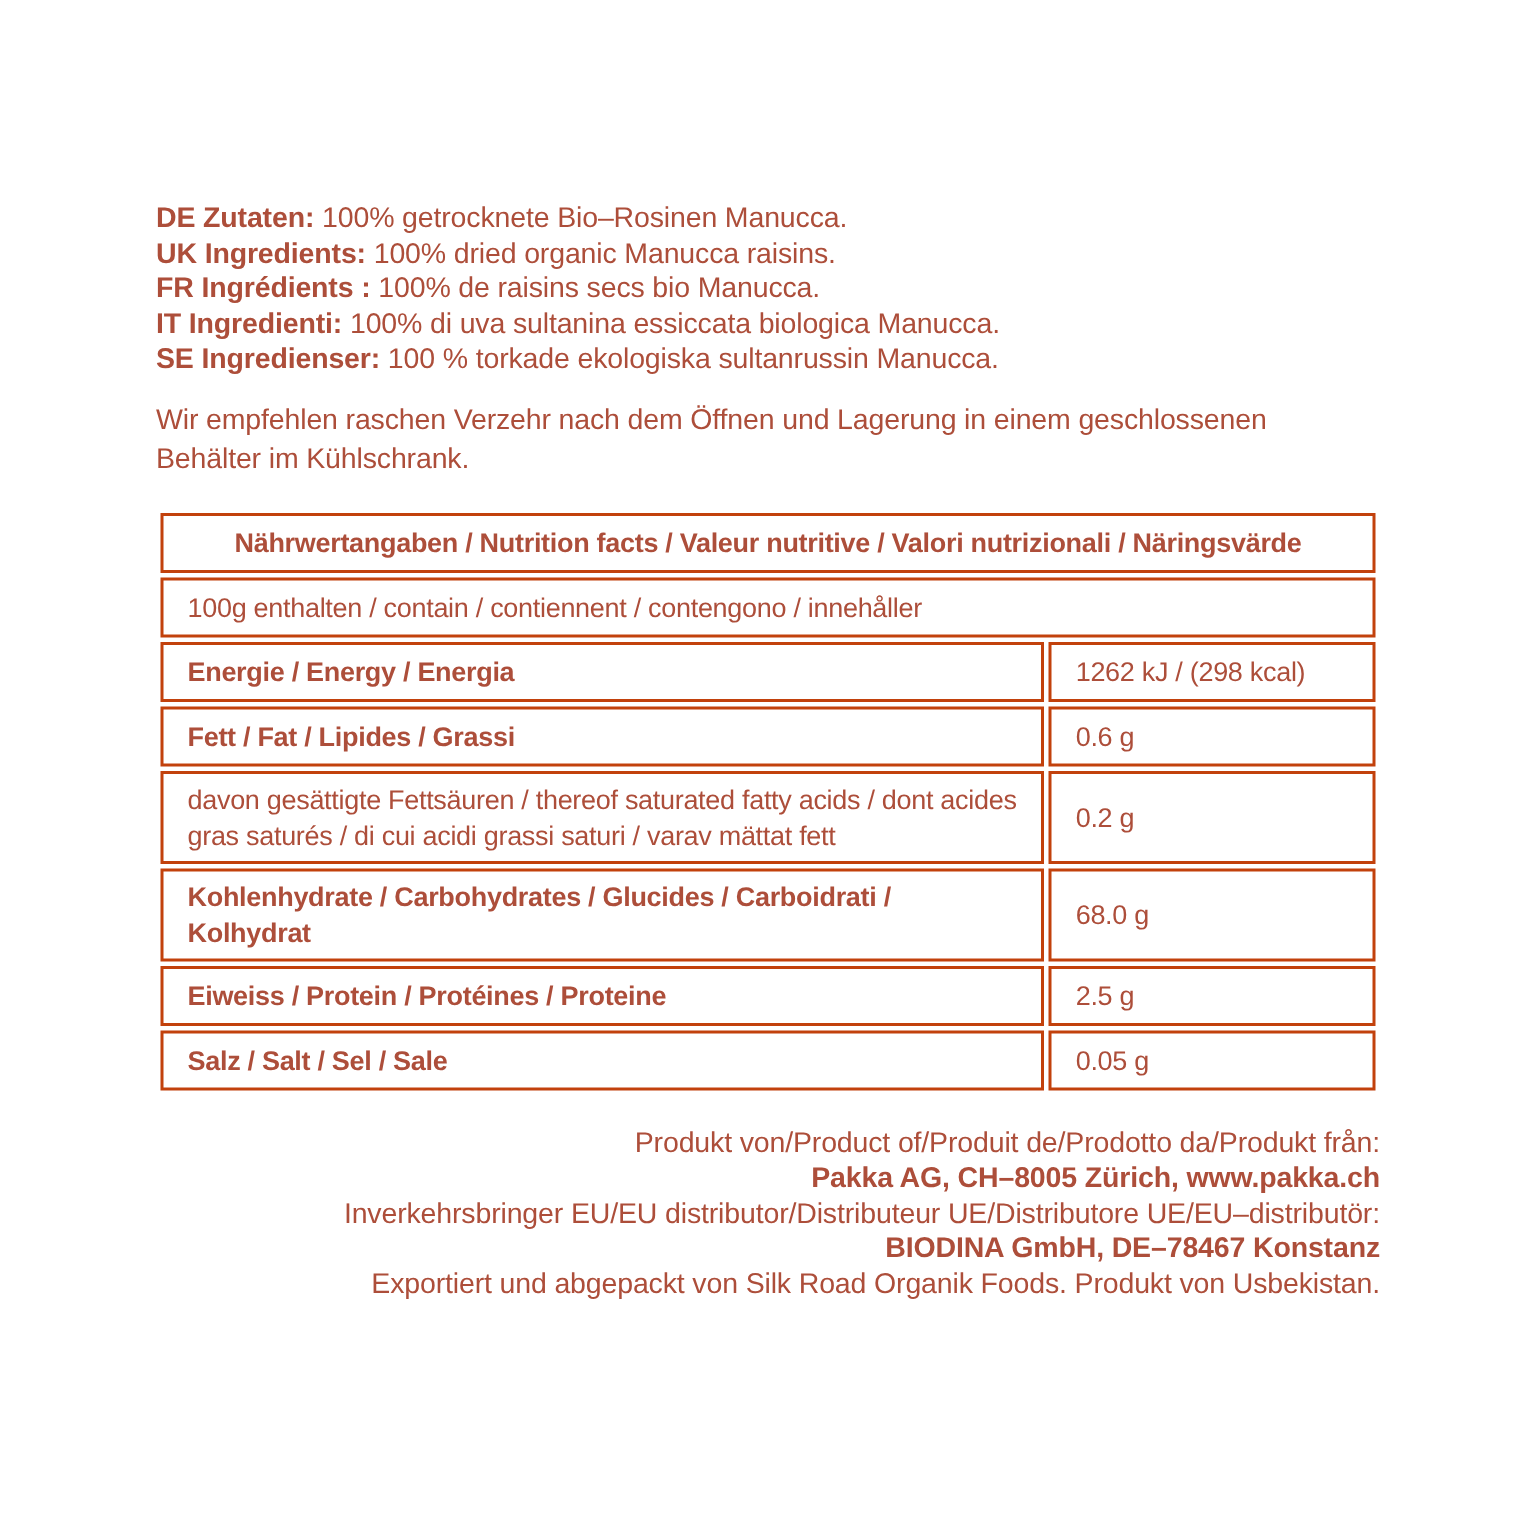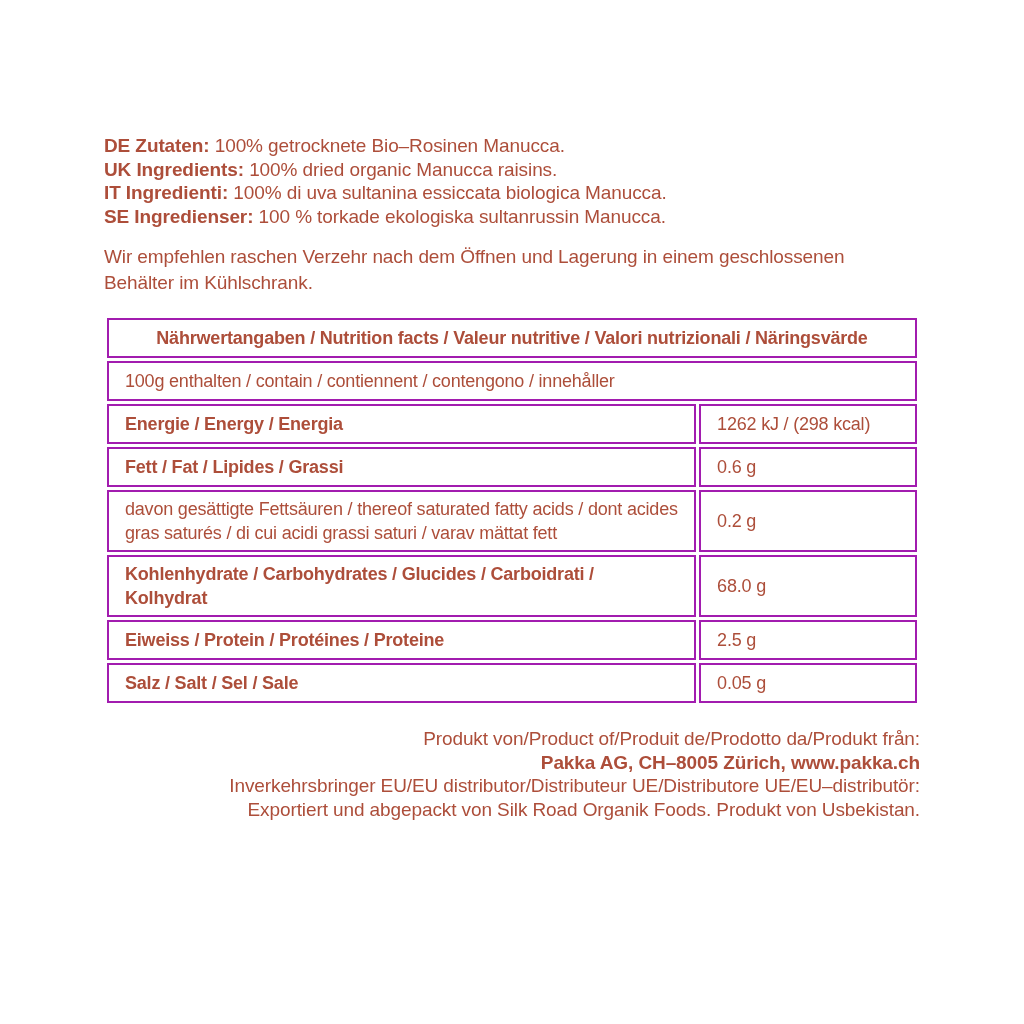--- a/index.html
+++ b/index.html
@@ -43,21 +43,21 @@
 
   
   table.nutrition {
     margin-top: 19px;
     width: 100%;
     border-collapse: separate;
     border-spacing: 3px;
     table-layout: fixed;
   }
   table.nutrition td {
-    border: 2px solid #a21caf;
+    border: 2px solid #c2410c;
     vertical-align: middle;
     padding: 5px 16px;
     font-size: 18px;
     line-height: 24px;
     letter-spacing: -0.2px;
   }
   td.th-main {
     text-align: center;
     font-weight: bold;
     font-size: 17.5px;
@@ -85,20 +85,21 @@
 </style>
 </head>
 <body>
 
 <div class="page">
   <div class="content">
 
     <div>
       <div class="ingredients-line"><span class="b">DE Zutaten:</span><span> 100% getrocknete Bio–Rosinen Manucca.</span></div>
       <div class="ingredients-line"><span class="b">UK Ingredients:</span><span> 100% dried organic Manucca raisins.</span></div>
+      <div class="ingredients-line"><span class="b">FR Ingrédients :</span><span> 100% de raisins secs bio Manucca.</span></div>
       <div class="ingredients-line"><span class="b">IT Ingredienti:</span><span> 100% di uva sultanina essiccata biologica Manucca.</span></div>
       <div class="ingredients-line"><span class="b">SE Ingredienser:</span><span> 100 % torkade ekologiska sultanrussin Manucca.</span></div>
     </div>
 
     <div class="storage-note">Wir empfehlen raschen Verzehr nach dem Öffnen und Lagerung in einem geschlossenen Behälter im Kühlschrank.</div>
 
     <table class="nutrition">
       <colgroup>
         <col style="width:73%">
         <col style="width:27%">
@@ -134,17 +135,18 @@
           <td class="label-cell b">Salz / Salt / Sel / Sale</td>
           <td class="value-cell">0.05 g</td>
         </tr>
       </tbody>
     </table>
 
     <div class="producer">
       <div class="producer-line">Produkt von/Product of/Produit de/Prodotto da/Produkt från:</div>
       <div class="producer-line b">Pakka AG, CH–8005 Zürich, www.pakka.ch</div>
       <div class="producer-line">Inverkehrsbringer EU/EU distributor/Distributeur UE/Distributore UE/EU–distributör:</div>
+      <div class="producer-line b">BIODINA GmbH, DE–78467 Konstanz</div>
       <div class="producer-line">Exportiert und abgepackt von Silk Road Organik Foods. Produkt von Usbekistan.</div>
     </div>
 
   </div>
 </div>
 
 </body></html>

